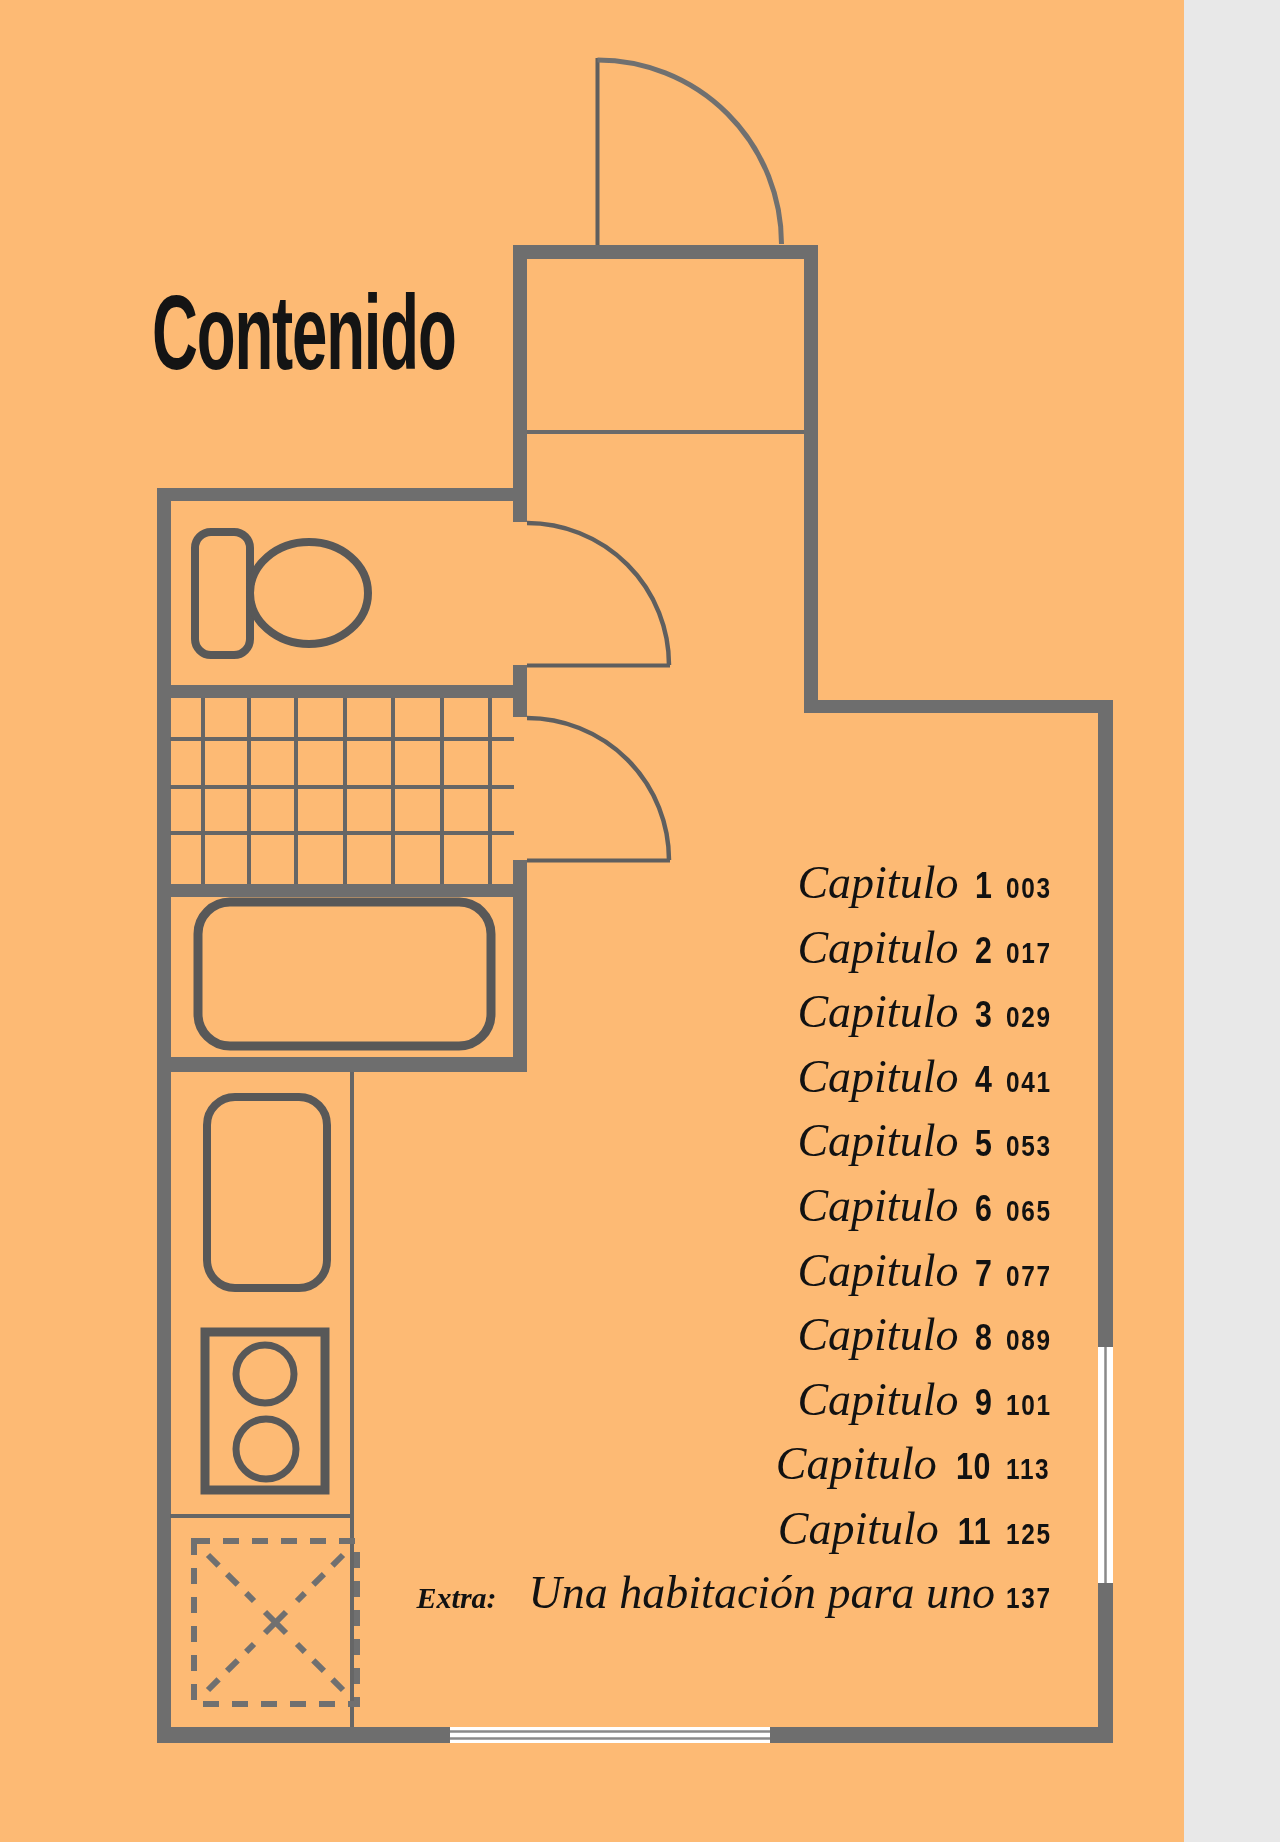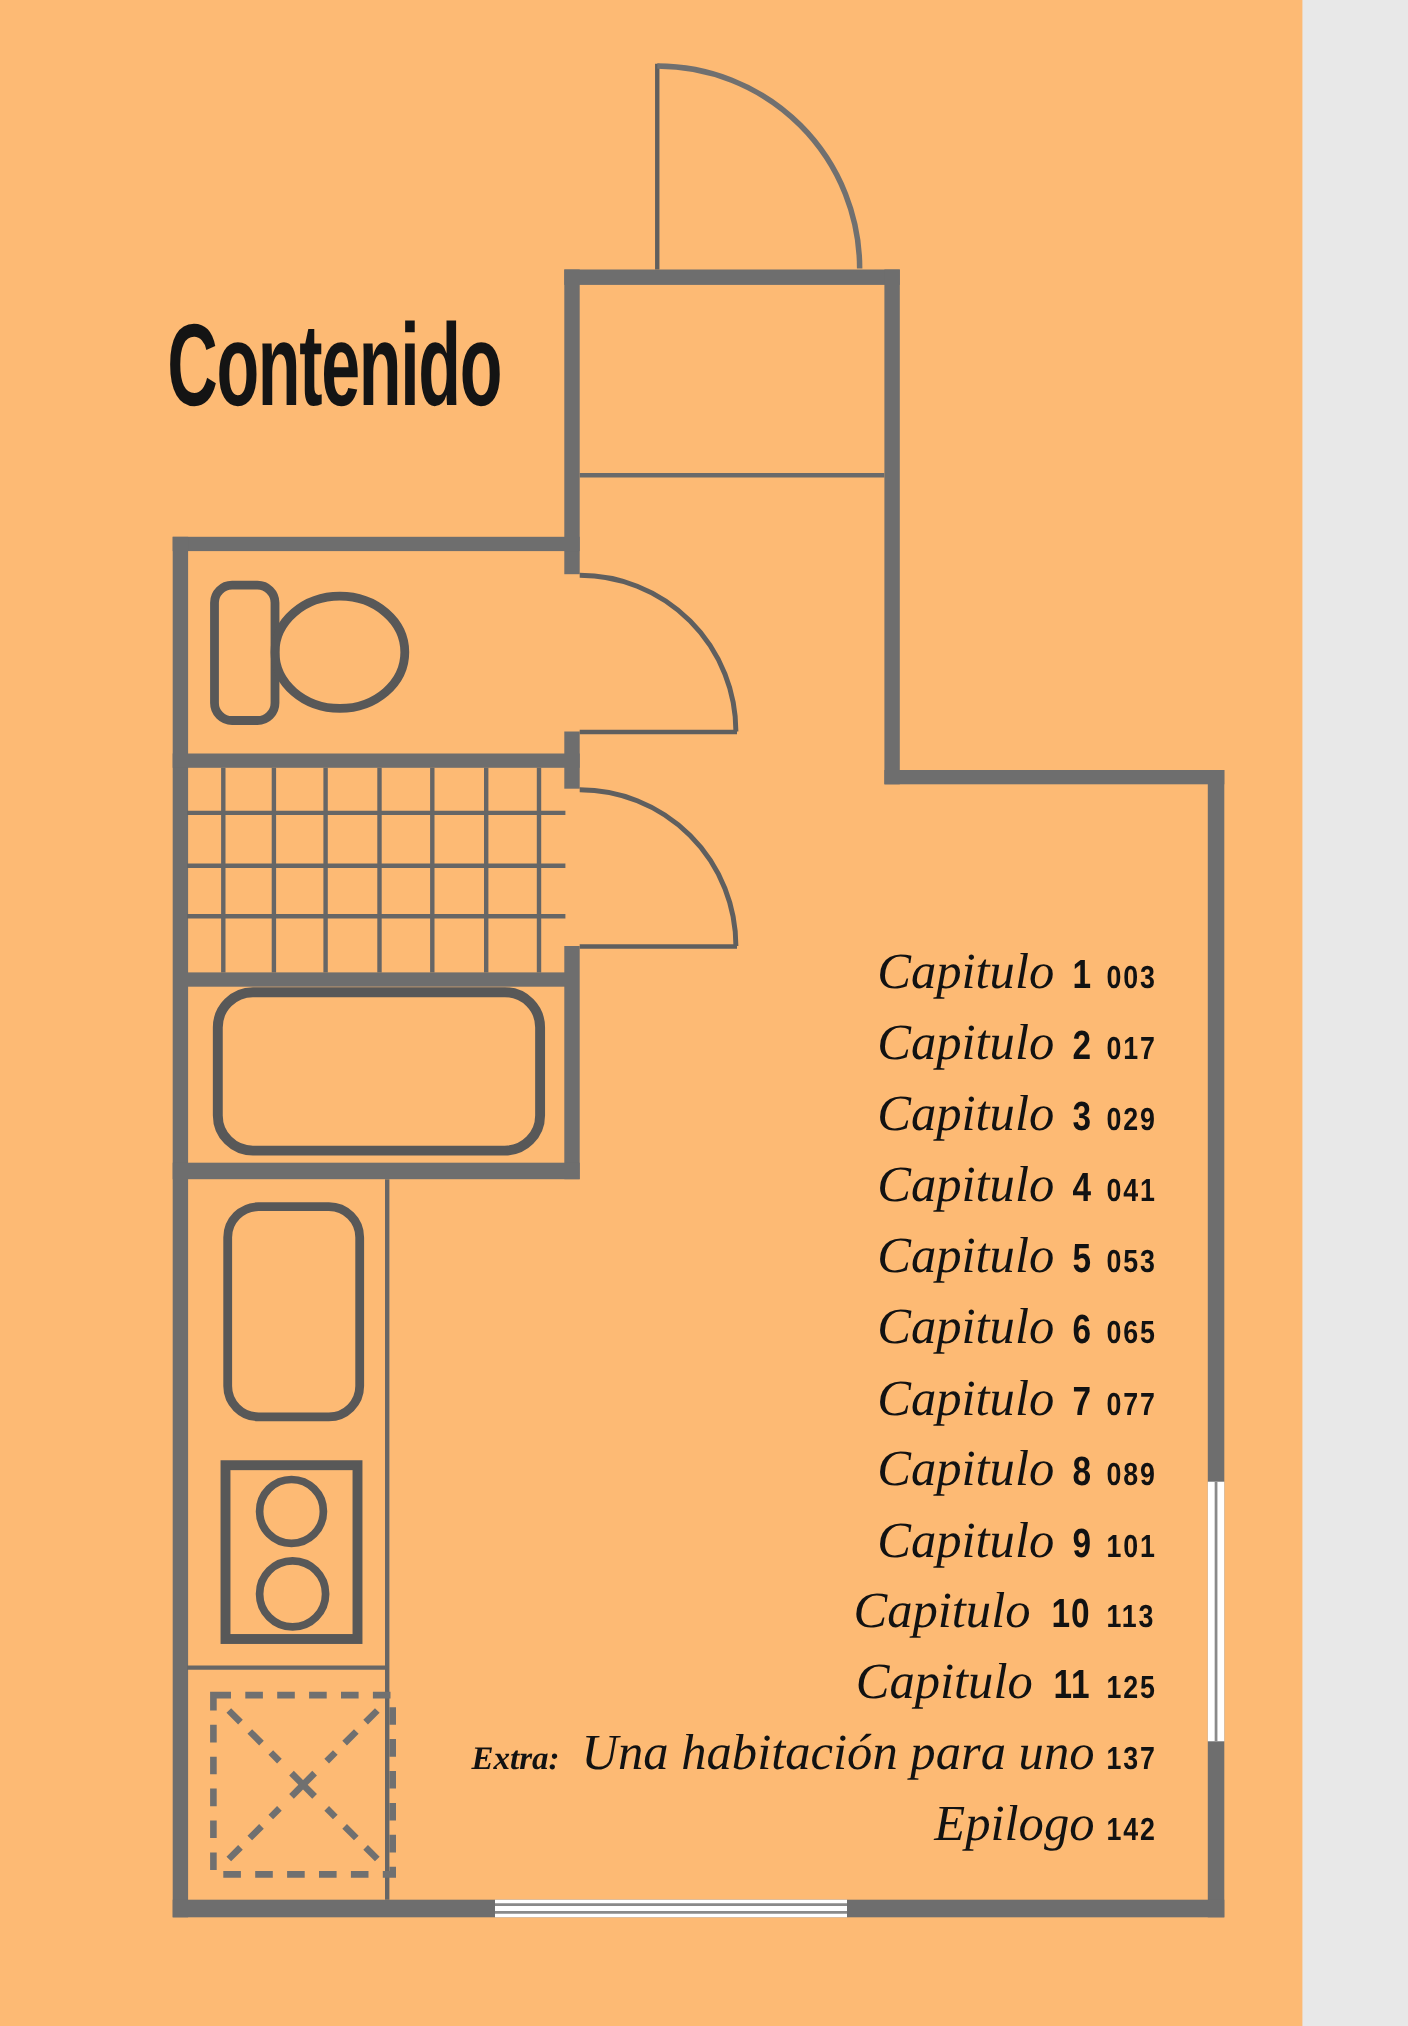--- a/index.html
+++ b/index.html
@@ -35,21 +35,21 @@
   }
   .chap-name{
     font-family:"Liberation Serif","DejaVu Serif",serif;
     font-style:italic;font-weight:400;
     font-size:46px;
   }
   .chap-prefix{
     font-family:"Liberation Serif","DejaVu Serif",serif;
     font-style:italic;font-weight:700;
     font-size:30px;
-    margin-right:20px;
+    margin-right:32px;
   }
   .chap-num{
     font-family:"Liberation Sans",sans-serif;
     font-weight:bold;font-size:37px;
     margin-left:15px;
     display:inline-block;
     transform:scaleX(0.82);transform-origin:center bottom;
     letter-spacing:1px;
   }
   .page-num{
@@ -215,18 +215,14 @@
   <div class="toc-row" style="top:1503px">
     <span class="chap-name">Capitulo</span>
       <span class="chap-num">11</span>
       <span class="page-num">125</span>
   </div>
   <div class="toc-row" style="top:1567px">
     <span class="chap-prefix">Extra:</span>
       <span class="chap-name">Una habitación para uno</span>
       <span class="page-num">137</span>
   </div>
-  <div class="toc-row" style="top:1632px">
-    <span class="chap-name">Epilogo</span>
-      <span class="page-num">142</span>
-  </div>
 
 </div>
 
 </body></html>

